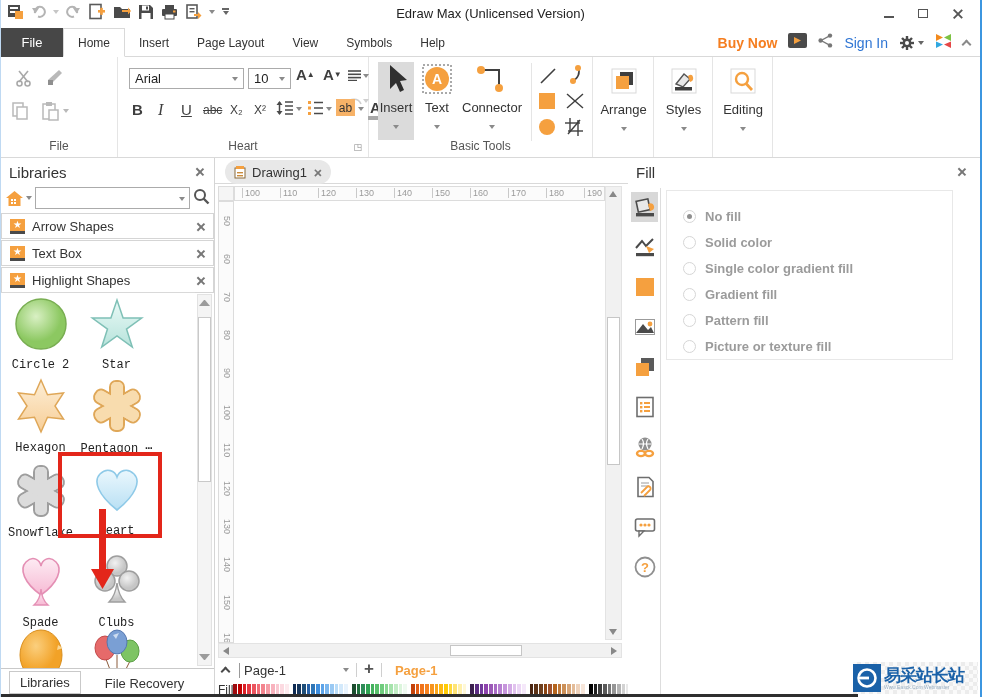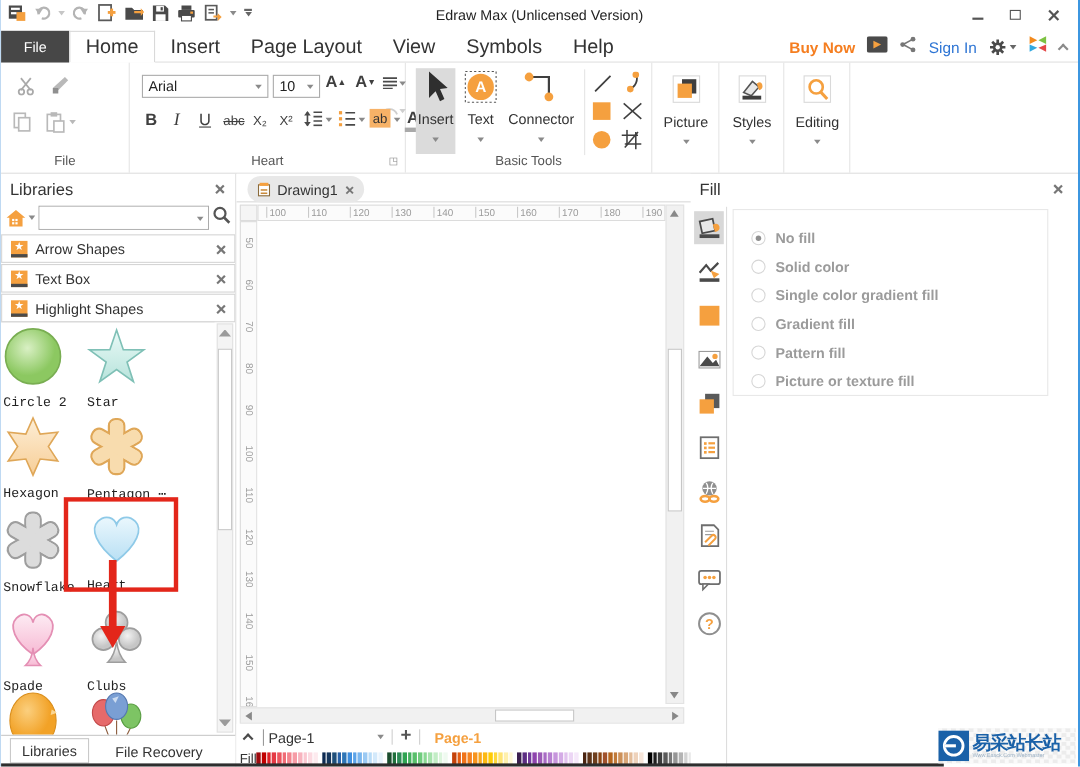--- a/index.html
+++ b/index.html
@@ -24,21 +24,21 @@
   .wmin { width:10px; height:2px; background:#555; margin-top:8px; }
   .wmax { width:10px; height:9px; border:1.5px solid #555; }
   .wclose { position:relative; width:11px; height:11px; }
   .wclose::before,.wclose::after { content:""; position:absolute; left:5px; top:0; width:1.6px; height:12px; background:#555; }
   .wclose::before { transform:rotate(45deg); } .wclose::after { transform:rotate(-45deg); }
 
   
   .tabrow { position:absolute; left:0; top:28px; right:0; height:29px; background:#fff; border-bottom:1px solid #D9D9D9; }
   .file-tab { position:absolute; left:0; top:0; width:62px; height:29px; background:#474747; color:#fff; font-size:13px; display:flex; align-items:center; justify-content:center; }
   .menu-tabs { position:absolute; left:62px; top:0; height:29px; display:flex; }
-  .mtab { height:29px; padding:10px 14px; font-size:18px; color:#333; display:flex; align-items:center; }
+  .mtab { height:29px; padding:10px 14px; font-size:12px; color:#333; display:flex; align-items:center; }
   .mtab.active { background:#fff; border:1px solid #D9D9D9; border-bottom:1px solid #fff; margin-bottom:-1px; }
   .tabrow-right { position:absolute; right:10px; top:0; height:29px; display:flex; align-items:center; gap:11px; }
   .buynow { color:#F57E20; font-weight:bold; font-size:14px;padding-left:40px; }
   .signin { color:#2E75D4; font-size:14px; }
 
   
   .ribbon { position:absolute; left:0; top:57px; right:0; height:101px; background:#fff; border-bottom:1px solid #D9D9D9; }
   .rgroup { position:absolute; top:0; height:100px; border-right:1px solid #E5E5E5; }
   .rglabel { position:absolute; bottom:4px; left:0; right:0; text-align:center; font-size:12px; color:#555; }
   .rbtn-big { position:absolute; top:5px; width:100%; height:78px; text-align:center; }
@@ -60,21 +60,21 @@
   .lib-close { position:absolute; right:10px; top:9px; }
   .lib-search { position:absolute; left:4px; top:28px; right:4px; height:24px; display:flex; align-items:center; gap:3px; }
   .home-ic { display:flex; align-items:center; gap:2px; }
   .searchbox { flex:1; height:22px; border:1px solid #ABABAB; position:relative; background:#fff; }
   .searchbox input { width:100%; height:100%; border:none; outline:none; font-size:12px; padding:0 14px 0 4px; }
   .searchbox .caret { position:absolute; right:4px; top:9px; }
   .libgrp { position:absolute; left:0; right:0; height:26px; border:1px solid #D5D5D5; background:#fff; display:flex; align-items:center; padding:0 8px; gap:7px; }
   .libgrp .glabel { flex:1; font-size:13px; color:#333; }
   .staric { width:15px; height:15px; background:#F5A03F; border-bottom:3px solid #4A4A4A; display:flex; align-items:center; justify-content:center; color:#fff; font-size:10px; }
   .shapes { position:absolute; left:0; top:134px; right:19px; bottom:29px; overflow:hidden; border-top:1px solid #D9D9D9; }
-  .shapecell { position:absolute; width:75px; }
+  .shapecell { position:absolute; width:75px; text-align:center; }
   .shapecell .slabel { font-family:"Liberation Mono","DejaVu Sans Mono",monospace; font-size:12px; color:#222; margin-top:3px; white-space:nowrap; }
   .libscroll { position:absolute; right:2px; top:136px; width:15px; bottom:31px; background:#F4F4F4; border:1px solid #E2E2E2; }
   .sarrow { position:absolute; left:1px; width:11px; height:0; border-left:5px solid transparent; border-right:5px solid transparent; }
   .sarrow.up { top:5px; border-bottom:6px solid #9B9B9B; }
   .sarrow.down { bottom:5px; border-top:6px solid #9B9B9B; }
   .sthumb { position:absolute; left:0; width:13px; background:#fff; border:1px solid #C9C9C9; }
   .libtabs { position:absolute; left:0; right:0; bottom:0; height:29px; border-top:1px solid #C9C9C9; background:#fff; display:flex; align-items:flex-end; padding:0 0 3px 8px; gap:14px; }
   .libtab { font-size:13px; color:#333; padding:3px 10px; }
   .libtab.active { border:1px solid #C9C9C9; background:#fff; }
   .red-rect { position:absolute; border:4px solid #E3261A; }
@@ -449,21 +449,21 @@
       <div class="rglabel">Basic Tools</div>
     </div>
 
     <div class="rgroup" style="left:592px;width:61px;">
       <div class="rbtn-big" style="left:4px;width:53px;">
         <svg width="30" height="30" style="margin-top:4px;">
             <rect x="3" y="3" width="24" height="24" fill="none" stroke="#D9D9D9"></rect>
             <rect x="11" y="6" width="13" height="13" fill="#3F3F3F"></rect>
             <rect x="7" y="10" width="13" height="13" fill="#F5A03F"></rect>
           </svg>
-        <div class="blabel">Picture</div>
+        <div class="blabel">Arrange</div>
         <span class="caret bcaret"></span>
       </div>
     </div>
 
     <div class="rgroup" style="left:653px;width:59px;">
       <div class="rbtn-big" style="left:4px;width:51px;">
         <svg width="30" height="30" style="margin-top:4px;">
             <rect x="3" y="3" width="24" height="24" fill="none" stroke="#D9D9D9"></rect>
             <polygon points="7,18 15,8 21,13 14,21" fill="#E8E8E8" stroke="#555" stroke-width="1.4"></polygon>
             <path d="M19 10 q4 -3 5 1 q1 4 -3 5" fill="#F5A03F"></path>

